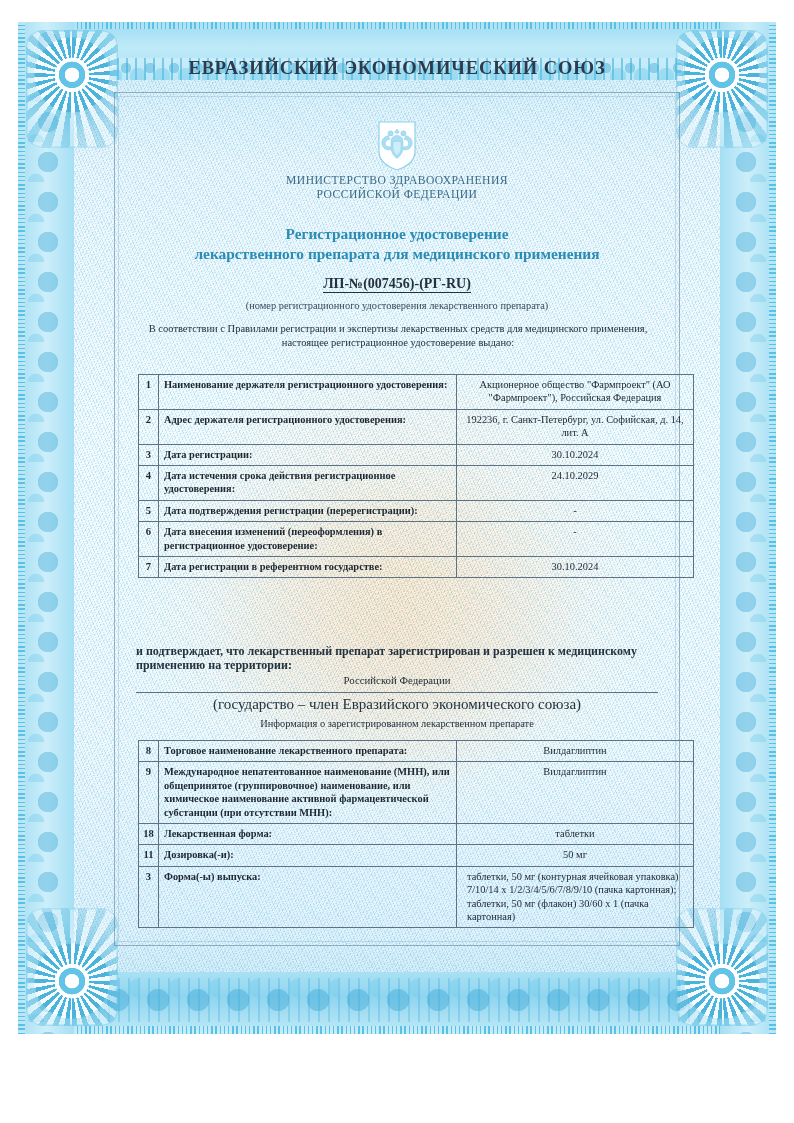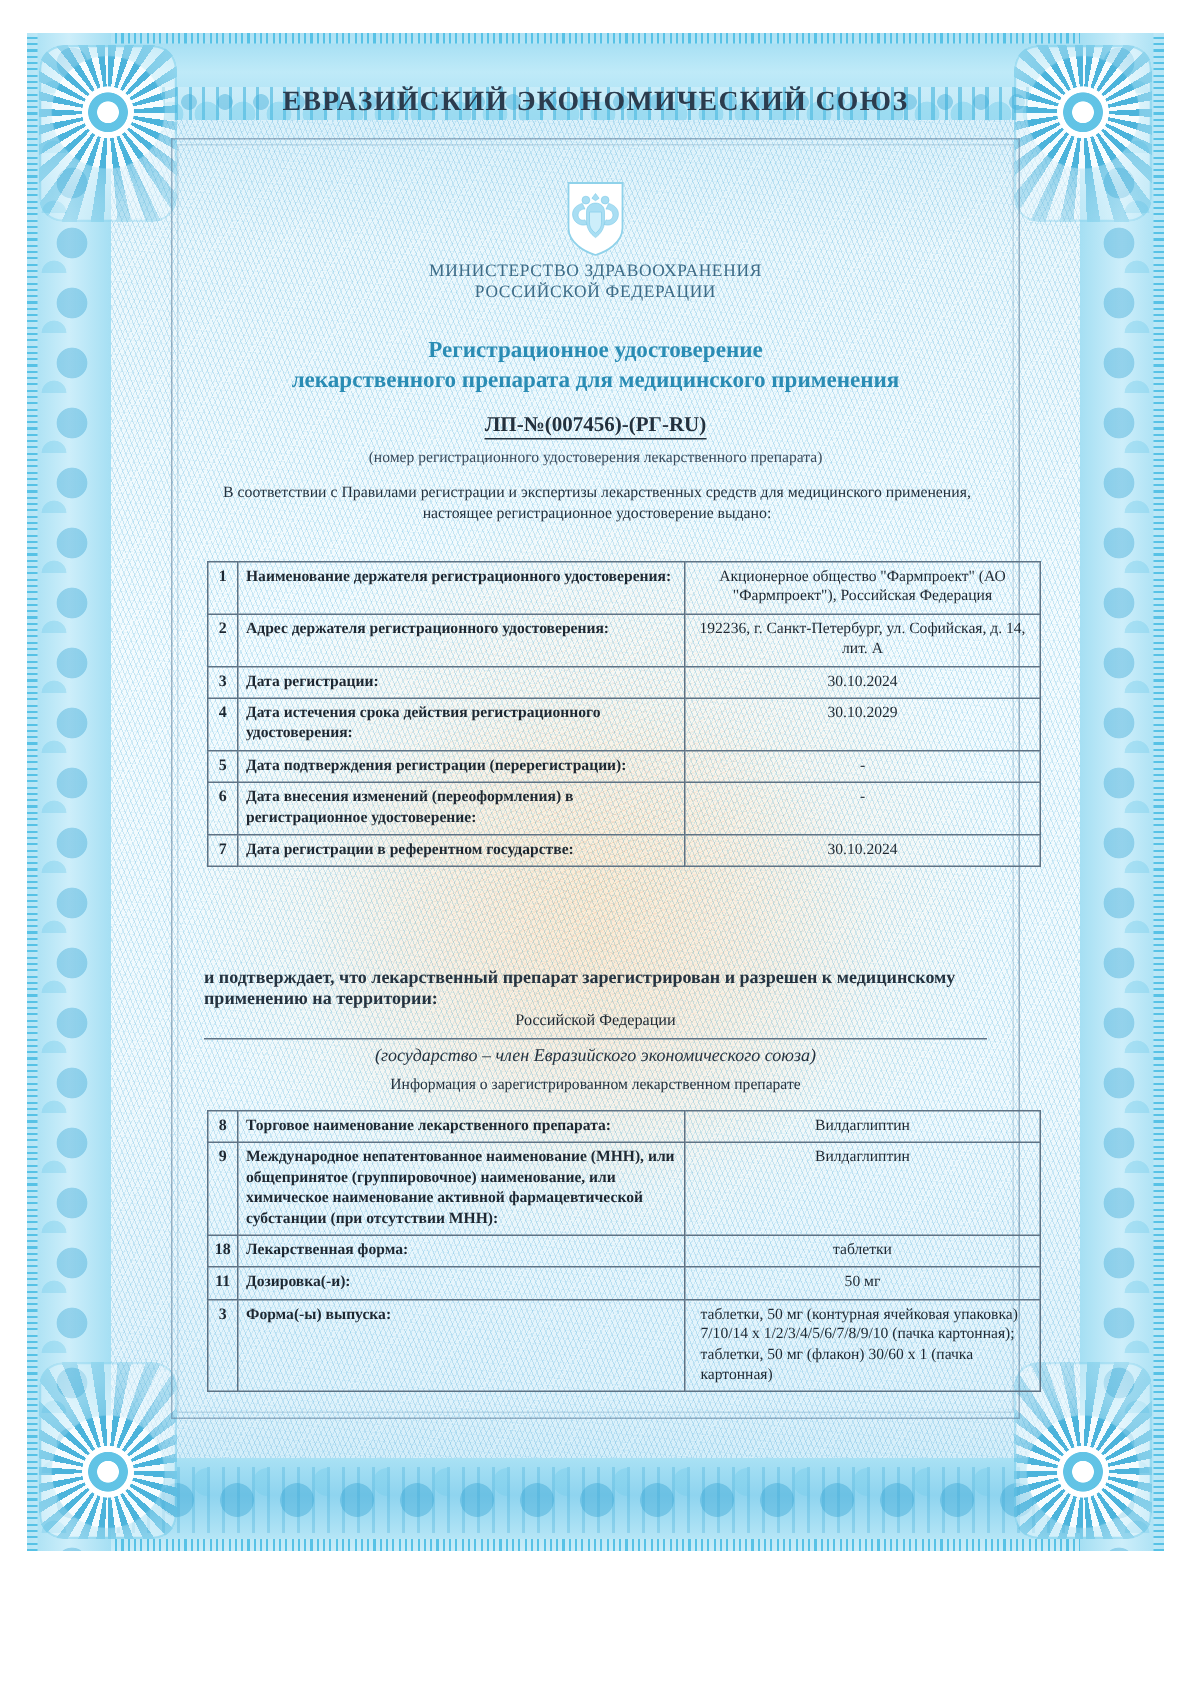--- a/index.html
+++ b/index.html
@@ -143,21 +143,21 @@
   .tbl1{top:352px;}
   .tbl2{top:718px;}
 
   .mid-text{position:absolute;left:118px;right:118px;top:622px;
     font-size:12px;line-height:14px;color:#24323f;font-weight:bold;}
   .country{position:absolute;left:118px;right:118px;top:652px;text-align:center;
     font-size:10.8px;color:#1d2731;}
   .rule{position:absolute;left:118px;right:118px;top:670px;height:0;
     border-top:.9px solid #5e7284;}
   .country-cap{position:absolute;left:118px;right:118px;top:674px;text-align:center;
-    font-size:12px;color:#24323f;font-style:italic;}
+    font-size:15px;color:#24323f;}
   .info-cap{position:absolute;left:118px;right:118px;top:696px;text-align:center;
     font-size:10.4px;color:#24323f;}
 
   .serial{position:absolute;right:112px;top:985px;
     font-size:12px;letter-spacing:2.2px;color:#d4372f;
     font-family:"Liberation Mono","DejaVu Sans Mono",monospace;margin-top:28px;}
 </style>
 </head>
 <body>
 
@@ -227,22 +227,22 @@
           <td class="lbl">Адрес держателя регистрационного удостоверения:</td>
           <td class="val">192236, г. Санкт-Петербург, ул. Софийская, д. 14, лит. А</td>
         </tr>
         <tr>
           <td class="num">3</td>
           <td class="lbl">Дата регистрации:</td>
           <td class="val">30.10.2024</td>
         </tr>
         <tr>
           <td class="num">4</td>
-          <td class="lbl">Дата истечения срока действия регистрационного удостоверения:</td>
-          <td class="val">30.10.2029</td>
+          <td class="lbl">Дата истечения срока действия регистрационное удостоверения:</td>
+          <td class="val">24.10.2029</td>
         </tr>
         <tr>
           <td class="num">5</td>
           <td class="lbl">Дата подтверждения регистрации (перерегистрации):</td>
           <td class="val">-</td>
         </tr>
         <tr>
           <td class="num">6</td>
           <td class="lbl">Дата внесения изменений (переоформления) в регистрационное удостоверение:</td>
           <td class="val">-</td>

